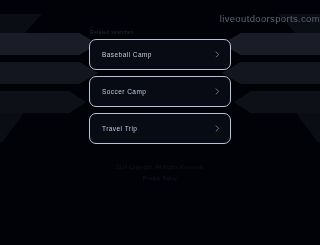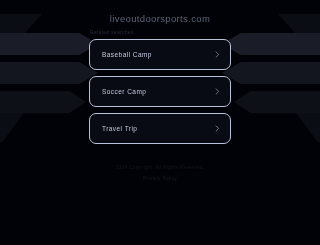--- a/index.html
+++ b/index.html
@@ -82,21 +82,21 @@
     z-index: 3;
     width: 100%;
     height: 100%;
   }
 
   #domain-title {
     position: absolute;
     top: 13px;
     left: 0;
     right: 0;
-    text-align: center;
+    text-align: right;
     color: #5d6474;
     font-size: 9.5px;
     letter-spacing: 0.35px;
     font-weight: 400;
   }
 
   #related-label {
     position: absolute;
     top: 29px;
     left: 90px;

